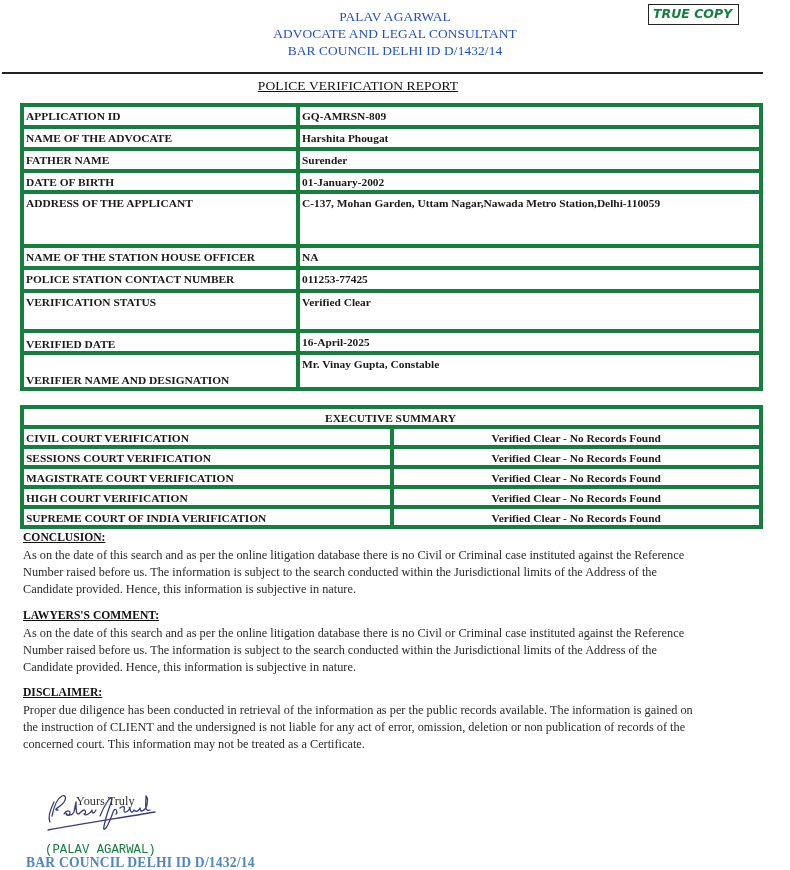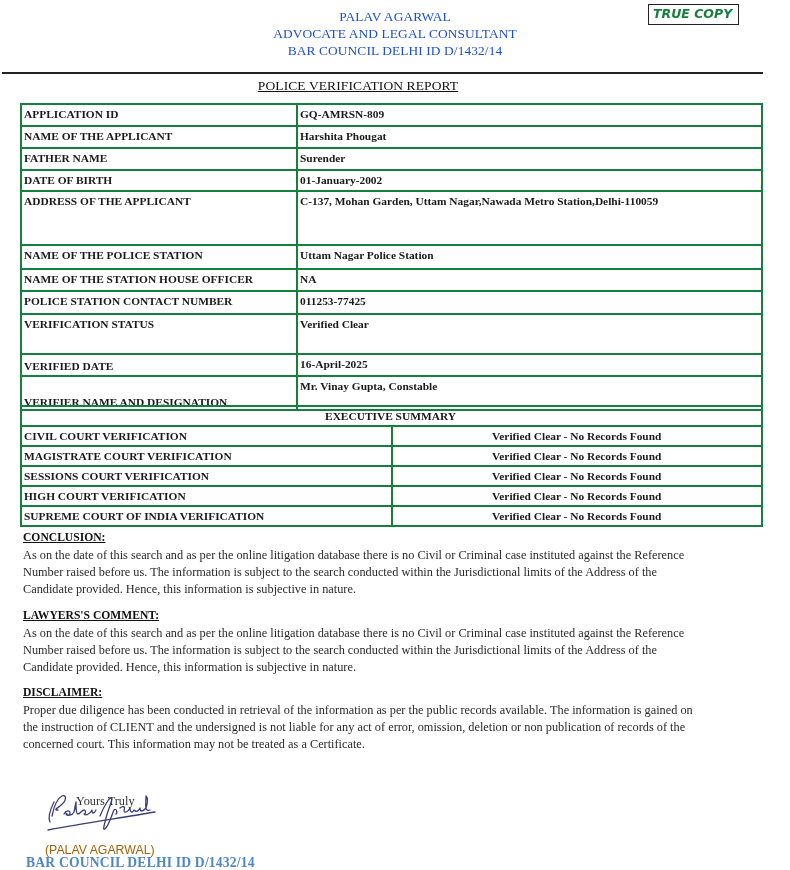--- a/index.html
+++ b/index.html
@@ -9,36 +9,36 @@
   .letterhead { position: absolute; top: 8px; left: 4px; width: 782px; text-align: center; color: #1d4ed8; font-size: 13.4px; line-height: 17px; letter-spacing: 0.1px; }
   .letterhead div { white-space: nowrap; }
 
   .true-copy { position: absolute; top: 4px; left: 648px; width: 91px; height: 21px; border: 1.5px solid #222; font-family: "DejaVu Sans", sans-serif; font-style: italic; font-weight: bold; font-size: 12.5px; line-height: 18px; padding-left: 4px; color: #15803d; }
 
   .rule { position: absolute; top: 72px; left: 2px; width: 761px; height: 2px; background: #222; }
 
   .report-title { position: absolute; top: 78px; left: 0; width: 716px; text-align: center; font-weight: normal; font-size: 13.5px; text-decoration: underline; color: #111; letter-spacing: 0.1px; }
 
   table { border-collapse: collapse; position: absolute; left: 20px; width: 743px; table-layout: fixed; }
-  td { border: 2px solid #15803d; font-weight: bold; font-size: 11.4px; padding: 0 2px; vertical-align: top; line-height: 13px; color: #1a1a1a; white-space: nowrap; overflow: hidden; }
+  td { border: 4px solid #15803d; font-weight: bold; font-size: 11.4px; padding: 0 2px; vertical-align: top; line-height: 13px; color: #1a1a1a; white-space: nowrap; overflow: hidden; }
   td.k { width: 276px; }
   .details td { padding-top: 3px; }
   .details { top: 103px; }
 
   .summary { top: 405px; }
   .summary td { height: 20px; padding-top: 3px; border-radius: 9px; }
   .summary td.center { text-align: center; margin-top: 20px; }
   .summary td.head { text-align: center; height: 20px; padding-left: 0; }
 
   .section { position: absolute; left: 23px; width: 740px; font-size: 12.3px; line-height: 16.8px; color: #2a2a2a; }
   .section .h { font-weight: bold; text-decoration: underline; font-size: 11.6px; color: #111; line-height: 14px; margin-bottom: 2px; }
 
   .yours { position: absolute; top: 766px; left: 76px; font-size: 12.3px; color: #333; margin-top: 28px; }
   .signature { position: absolute; top: 788px; left: 40px; width: 130px; height: 50px; }
-  .name { position: absolute; top: 843px; left: 45px; font-family: Liberation Sans, sans-serif; font-size: 12.3px; color: #a16207; }
+  .name { position: absolute; top: 843px; left: 45px; font-family: Liberation Mono, monospace; font-size: 12.3px; color: #15803d; }
   .bar-id { position: absolute; top: 855px; left: 26px; font-weight: bold; font-size: 13.6px; color: #4f86c6; letter-spacing: 0.2px; }
 </style>
 </head>
 <body>
 
 <div class="letterhead">
   <div>PALAV AGARWAL</div>
   <div>ADVOCATE AND LEGAL CONSULTANT</div>
   <div>BAR COUNCIL DELHI ID D/1432/14</div>
 </div>
@@ -49,38 +49,34 @@
 
 <div class="report-title">POLICE VERIFICATION REPORT</div>
 
 <table class="details">
   <tbody>
       <tr style="height:22px">
     <td class="k">APPLICATION ID</td>
     <td>GQ-AMRSN-809</td>
   </tr>
   <tr style="height:22px">
-    <td class="k">NAME OF THE APPLICANT</td>
+    <td class="k">NAME OF THE ADVOCATE</td>
     <td>Harshita Phougat</td>
   </tr>
   <tr style="height:22px">
     <td class="k">FATHER NAME</td>
     <td>Surender</td>
   </tr>
   <tr style="height:21px">
     <td class="k">DATE OF BIRTH</td>
     <td>01-January-2002</td>
   </tr>
   <tr style="height:54px">
     <td class="k">ADDRESS OF THE APPLICANT</td>
     <td>C-137, Mohan Garden, Uttam Nagar,Nawada Metro Station,Delhi-110059</td>
-  </tr>
-  <tr style="height:24px">
-    <td class="k">NAME OF THE POLICE STATION</td>
-    <td>Uttam Nagar Police Station</td>
   </tr>
   <tr style="height:22px">
     <td class="k">NAME OF THE STATION HOUSE OFFICER</td>
     <td>NA</td>
   </tr>
   <tr style="height:23px">
     <td class="k">POLICE STATION CONTACT NUMBER</td>
     <td>011253-77425</td>
   </tr>
   <tr style="height:40px">
@@ -101,25 +97,25 @@
 <table class="summary">
   <tbody>
       <tr>
     <td class="head" colspan="2">EXECUTIVE SUMMARY</td>
   </tr>
   <tr>
     <td class="k">CIVIL COURT VERIFICATION</td>
     <td class="center">Verified Clear - No Records Found</td>
   </tr>
   <tr>
-    <td class="k">MAGISTRATE COURT VERIFICATION</td>
+    <td class="k">SESSIONS COURT VERIFICATION</td>
     <td class="center">Verified Clear - No Records Found</td>
   </tr>
   <tr>
-    <td class="k">SESSIONS COURT VERIFICATION</td>
+    <td class="k">MAGISTRATE COURT VERIFICATION</td>
     <td class="center">Verified Clear - No Records Found</td>
   </tr>
   <tr>
     <td class="k">HIGH COURT VERIFICATION</td>
     <td class="center">Verified Clear - No Records Found</td>
   </tr>
   <tr>
     <td class="k">SUPREME COURT OF INDIA VERIFICATION</td>
     <td class="center">Verified Clear - No Records Found</td>
   </tr>

